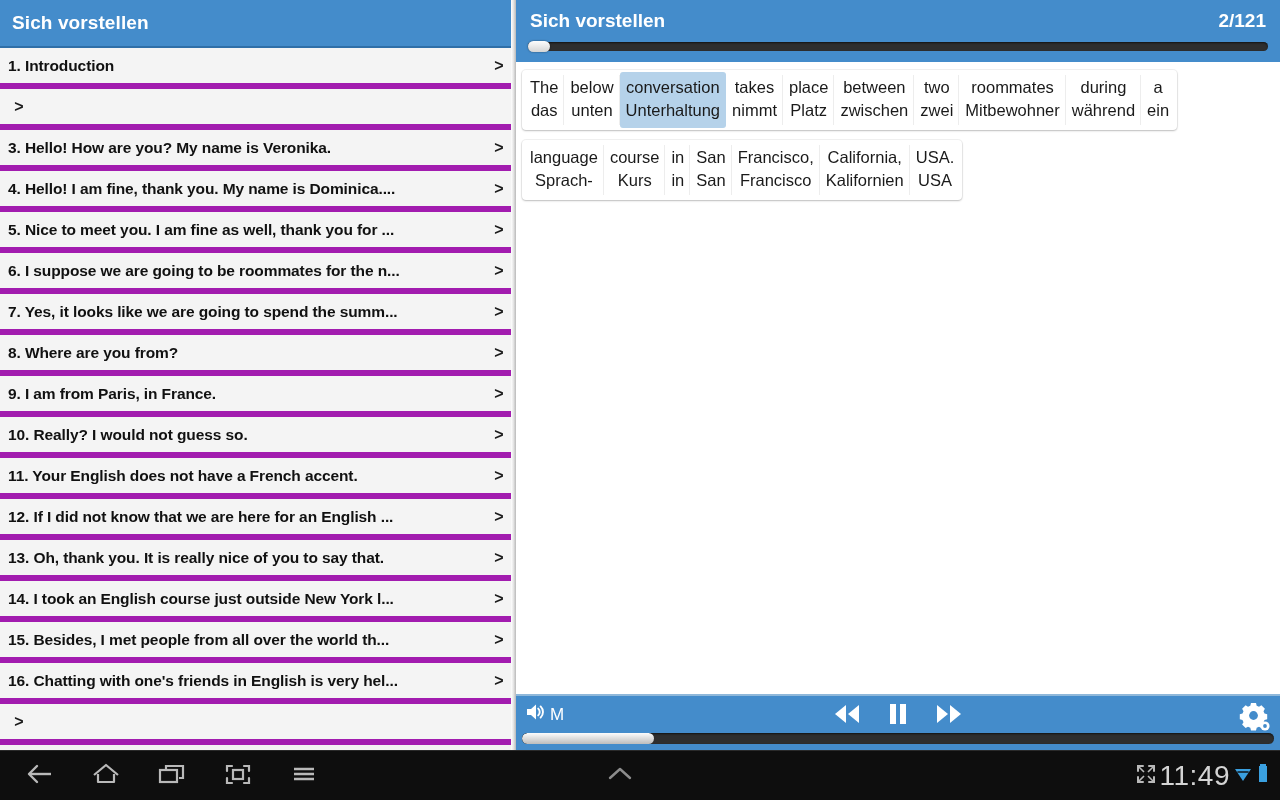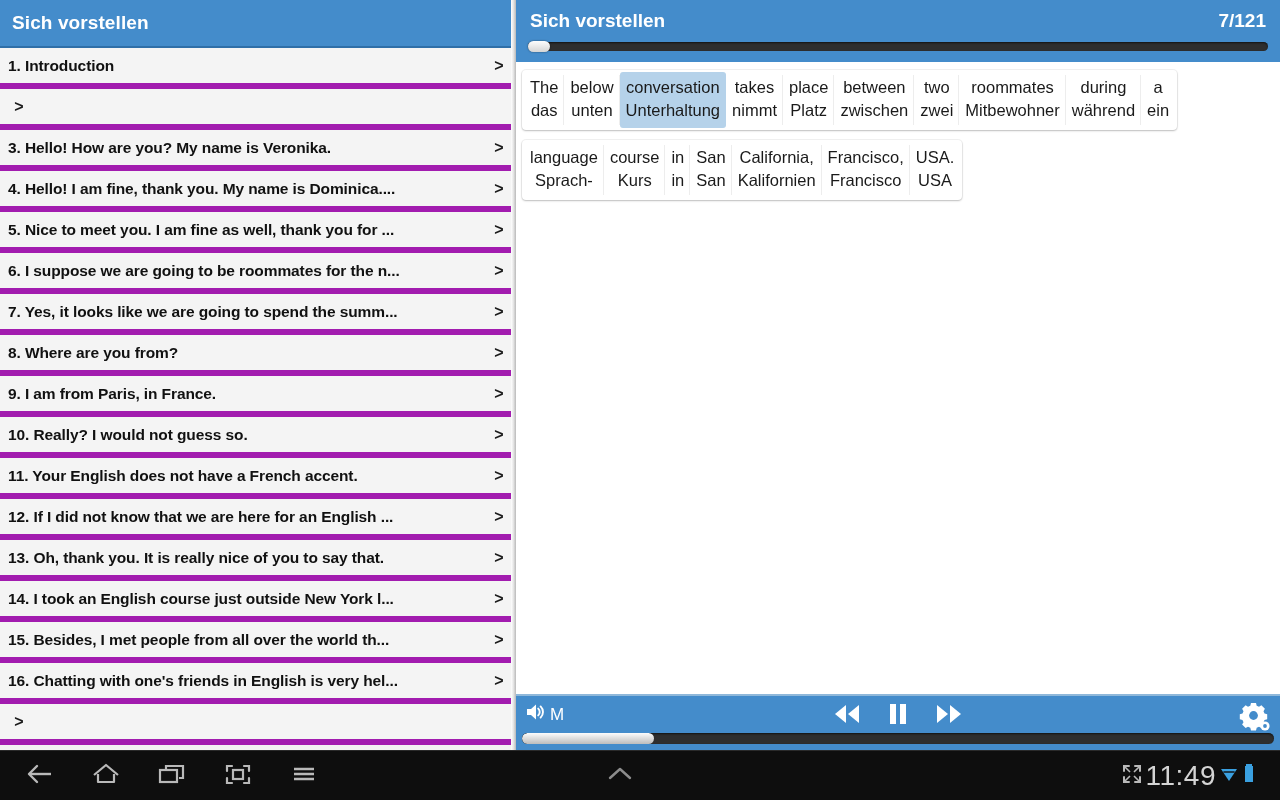--- a/index.html
+++ b/index.html
@@ -163,21 +163,21 @@
   
   #navbar {
     position:absolute; left:0; top:750px; width:1280px; height:50px;
     background:#0e0e0e;
     border-top:1px solid #2a2a2a;
     display:flex; align-items:center;
   }
   #nav-left { display:flex; align-items:center; gap:34px; padding-left:24px; }
   #nav-center { position:absolute; left:600px; top:0; height:50px; display:flex; align-items:center; }
   #nav-right {
-    position:absolute; right:24px; top:0; height:50px;
+    position:absolute; right:10px; top:0; height:50px;
     display:flex; align-items:center; gap:3px;
   }
   #clock { color:#d4d4d4; font-size:28px; font-weight:300; letter-spacing:.5px; }
   .navicon { cursor:pointer; display:block; }
 </style>
 </head>
 <body>
 
 <div id="app">
 
@@ -256,21 +256,21 @@
     <div id="list-scroll-track">
       <div id="list-scroll-thumb"></div>
     </div>
   </div>
   <div id="panel-divider"></div>
 
   <div id="right-panel">
     <div id="right-header">
       <div class="row1">
         <span class="title">Sich vorstellen</span>
-        <span class="counter">7/121</span>
+        <span class="counter">2/121</span>
       </div>
       <div id="top-slider" class="slider-track">
         <div class="thumb"></div>
       </div>
     </div>
 
     <div id="content-area">
         <div class="wordline">
           <div class="wordpair">
             <span class="en">The</span>
@@ -324,26 +324,26 @@
           </div>
           <div class="wordpair">
             <span class="en">in</span>
             <span class="de">in</span>
           </div>
           <div class="wordpair">
             <span class="en">San</span>
             <span class="de">San</span>
           </div>
           <div class="wordpair">
+            <span class="en">Francisco,</span>
+            <span class="de">Francisco</span>
+          </div>
+          <div class="wordpair">
             <span class="en">California,</span>
             <span class="de">Kalifornien</span>
-          </div>
-          <div class="wordpair">
-            <span class="en">Francisco,</span>
-            <span class="de">Francisco</span>
           </div>
           <div class="wordpair">
             <span class="en">USA.</span>
             <span class="de">USA</span>
           </div>
         </div>
       </div>
   </div>
 
   <div id="player-bar">

